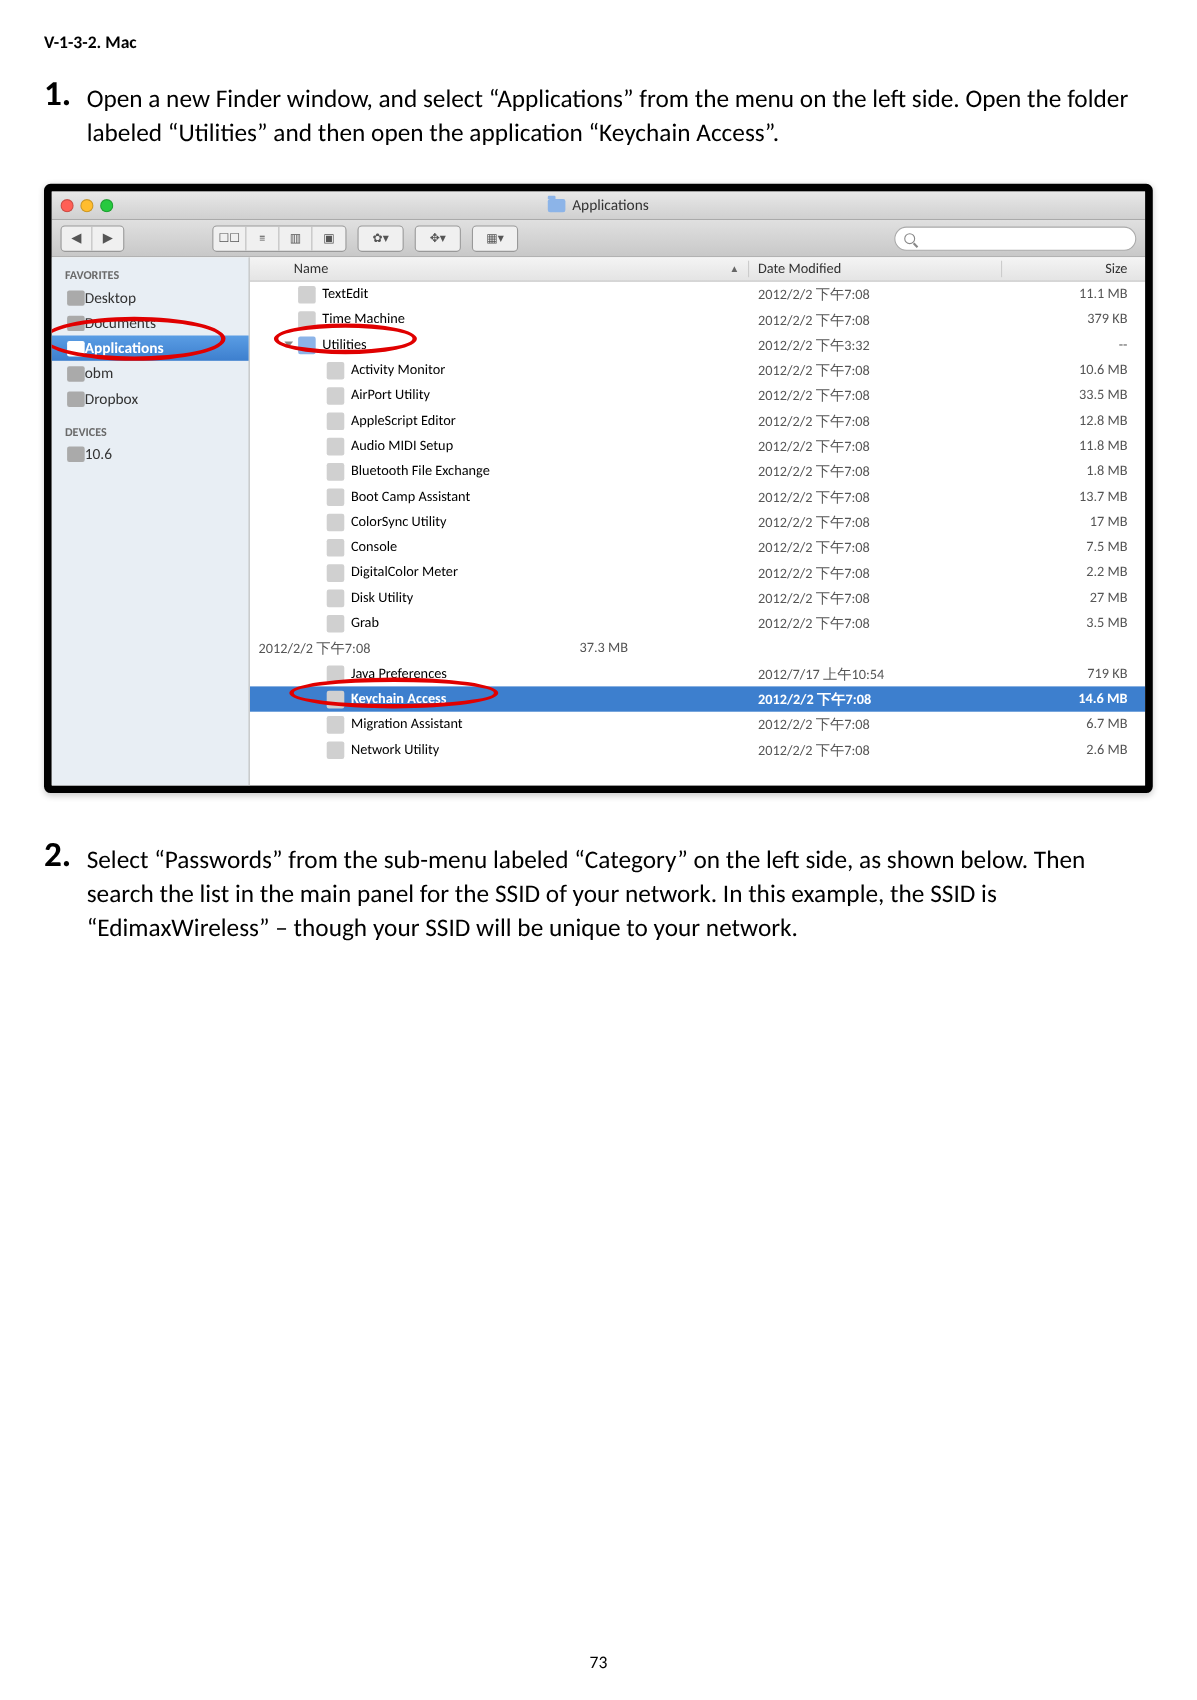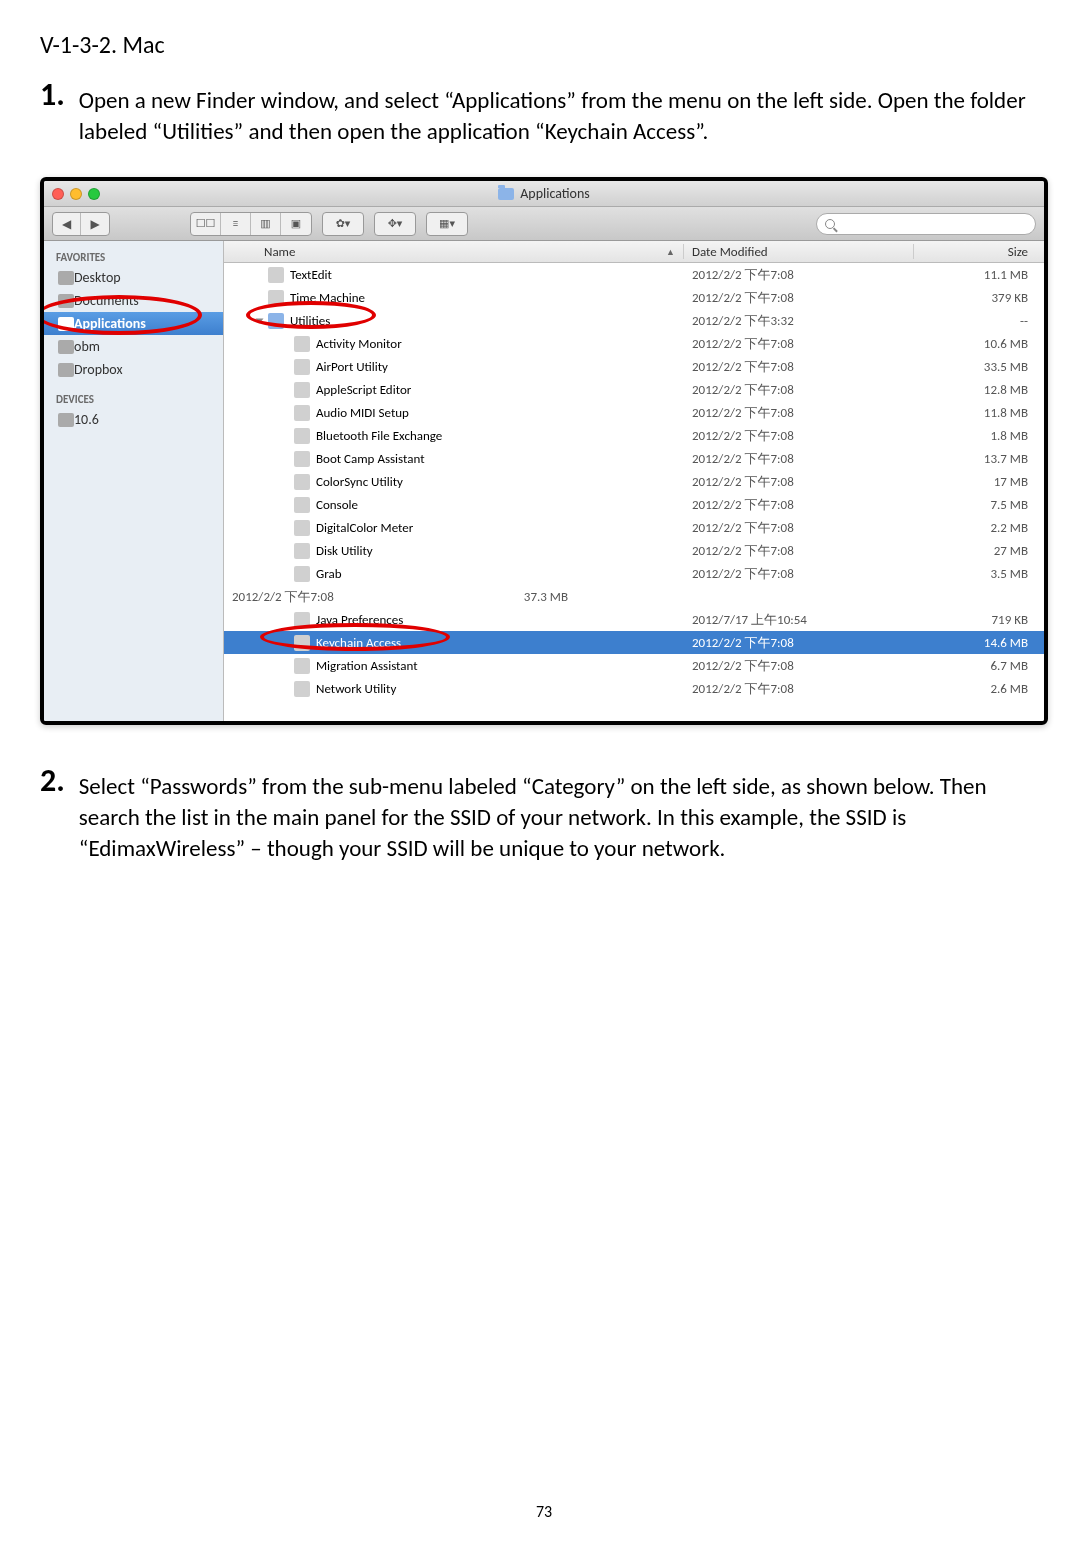--- a/index.html
+++ b/index.html
@@ -6,42 +6,42 @@
     body {
       font-family: Calibri, Arial, sans-serif;
       background: #fff;
       width: 1088px;
       height: 1545px;
       position: relative;
       padding: 30px 40px;
       color: #000;
     }
     .section-heading {
-      font-size: 24px;
-      font-weight: normal;
+      font-size: 16px;
+      font-weight: bold;
       margin-bottom: 20px;
     }
     .step {
       display: flex;
       margin-bottom: 30px;
     }
     .step-num {
       font-size: 32px;
       font-weight: bold;
       margin-right: 14px;
       line-height: 1;
     }
     .step-text {
       font-size: 23px;
       line-height: 1.35;
       padding-top: 6px;
     }
     .finder-window {
       margin: 0 0 40px 0;
-      border: 4px solid #000000;
+      border: 7px solid #000000;
       border-radius: 6px;
       overflow: hidden;
       box-shadow: 0 2px 6px rgba(0,0,0,0.2);
       filter: blur(0.3px);
     }
     .finder-titlebar {
       background: linear-gradient(#e8e8e8, #d0d0d0);
       border-bottom: 1px solid #aaa;
       padding: 4px 8px;
       display: flex;
@@ -206,20 +206,21 @@
     .col-size { width: 130px; text-align: right; padding-right: 16px; }
     .file-rows { font-size: 13px; }
     .file-row {
       display: flex;
       align-items: center;
       height: 23px;
     }
     .file-row.selected {
       background: #3d7fce;
       color: #fff;
+      font-weight: bold;
     }
     .fr-name {
       flex: 1;
       display: flex;
       align-items: flex-start;
       gap: 6px;
       padding-left: 8px;
     }
     .fr-indent { width: 30px; }
     .fr-indent.child { width: 56px; }

